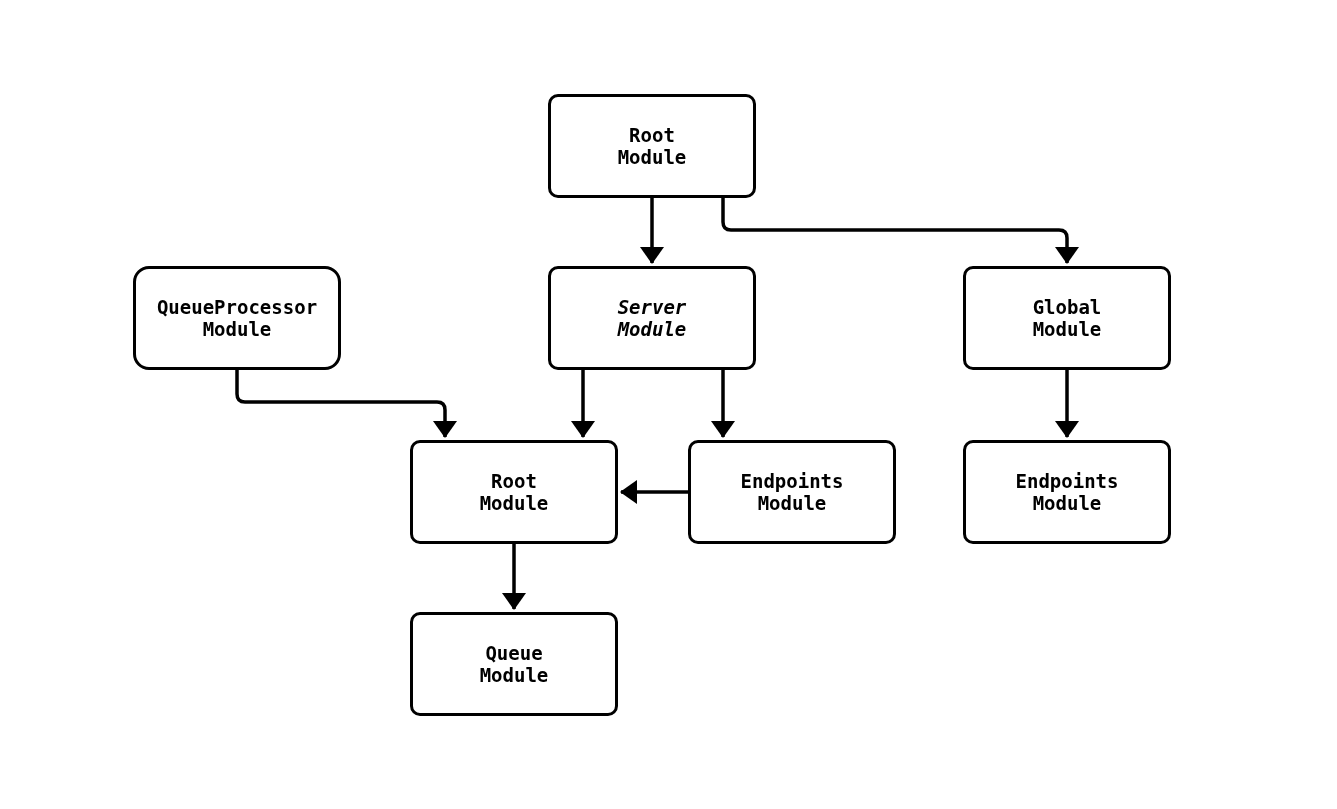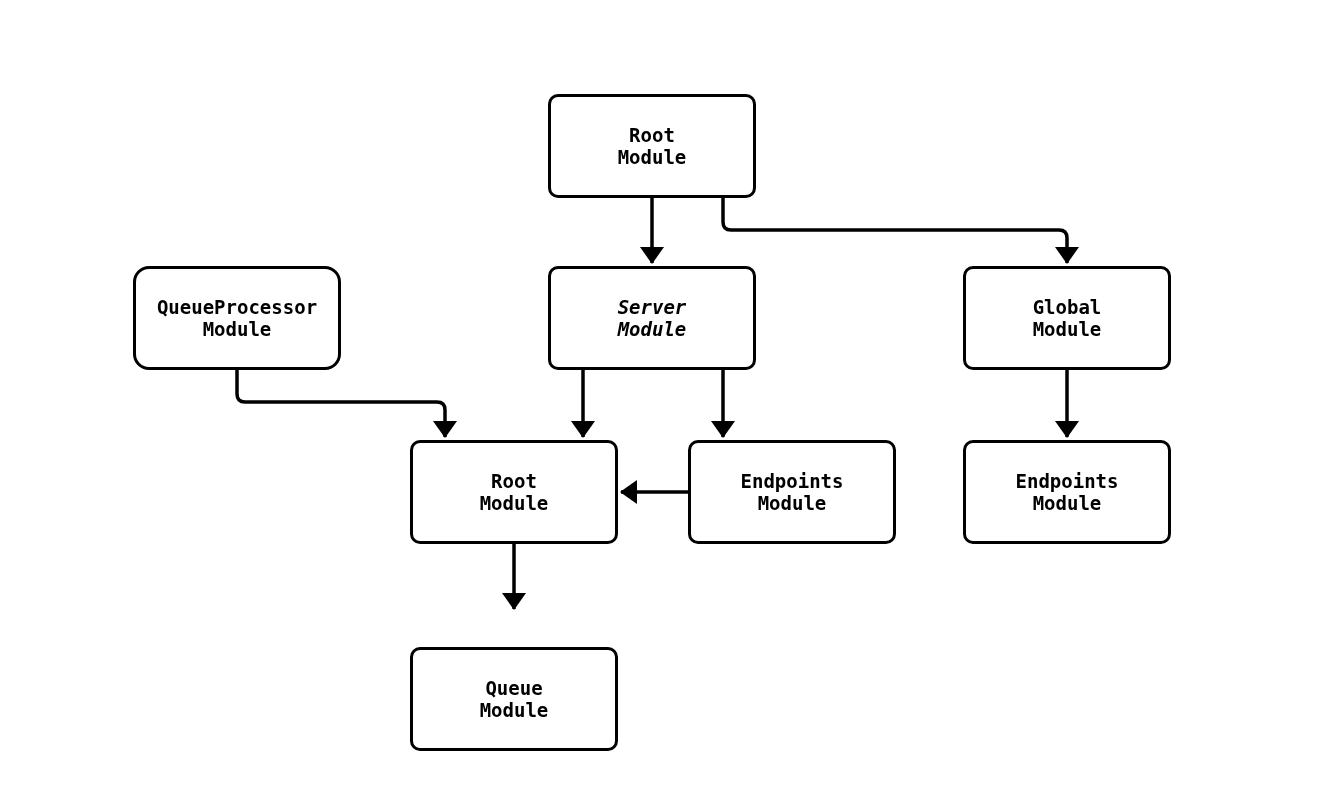--- a/index.html
+++ b/index.html
@@ -45,21 +45,21 @@
     color: #000000;
     text-align: center;
   }
   .node-root          { left: 548px; top:  94px; }
   .node-queueprocessor{ left: 133px; top: 266px; border-radius: 16px; }
   .node-server        { left: 548px; top: 266px; font-style: italic; }
   .node-global        { left: 963px; top: 266px; text-align: right; }
   .node-core          { left: 410px; top: 440px; }
   .node-endpoints     { left: 688px; top: 440px; text-align: center; }
   .node-repository    { left: 963px; top: 440px; }
-  .node-queue         { left: 410px; top: 612px; margin-top: 35px; }
+  .node-queue         { left: 410px; top: 612px; }
 </style>
 </head>
 <body>
 
 <div class="canvas">
 
   <svg class="edges-layer" viewBox="0 0 1337 809" xmlns="http://www.w3.org/2000/svg">
     <defs>
       <marker id="arrowhead" viewBox="0 0 17 24" refX="16" refY="12" markerWidth="17" markerHeight="24" markerUnits="userSpaceOnUse" orient="auto">
         <path d="M0,0 L17,12 L0,24 Z" fill="#000000"></path>

